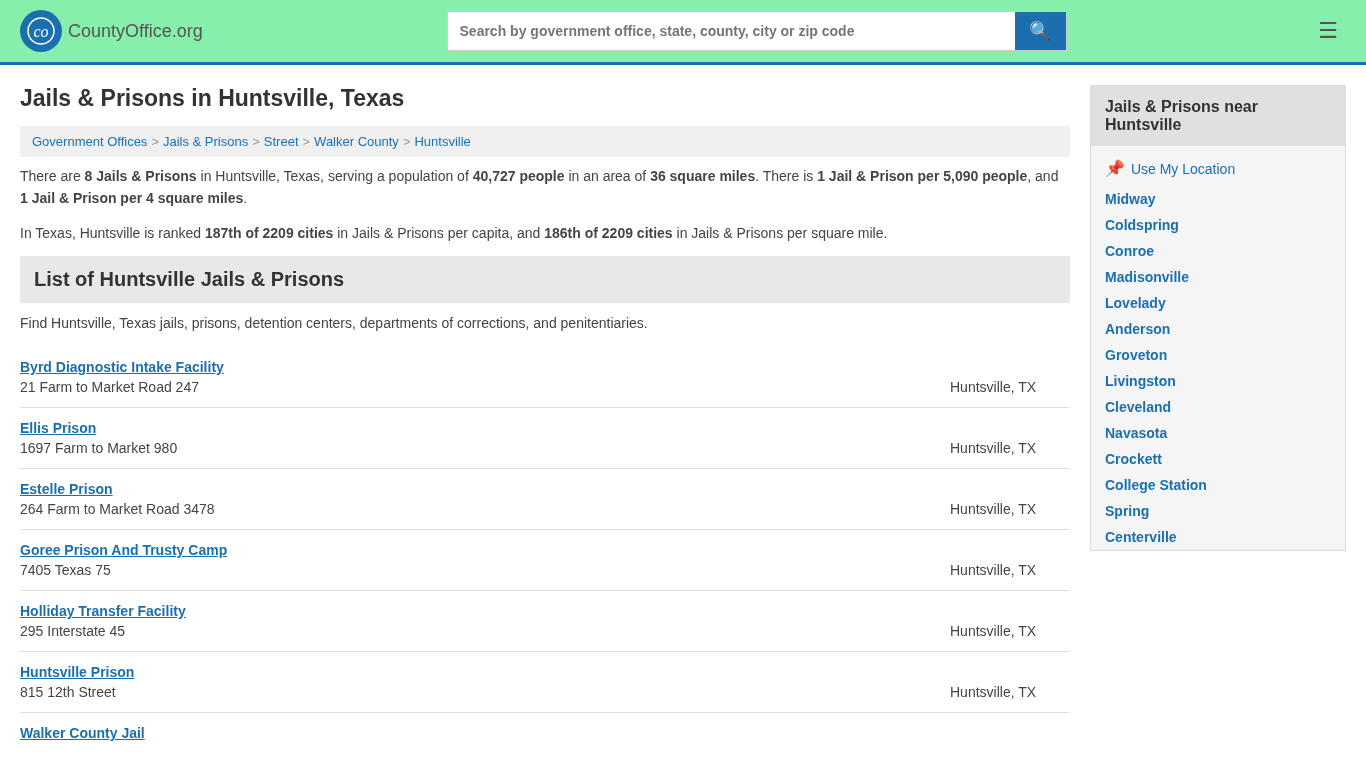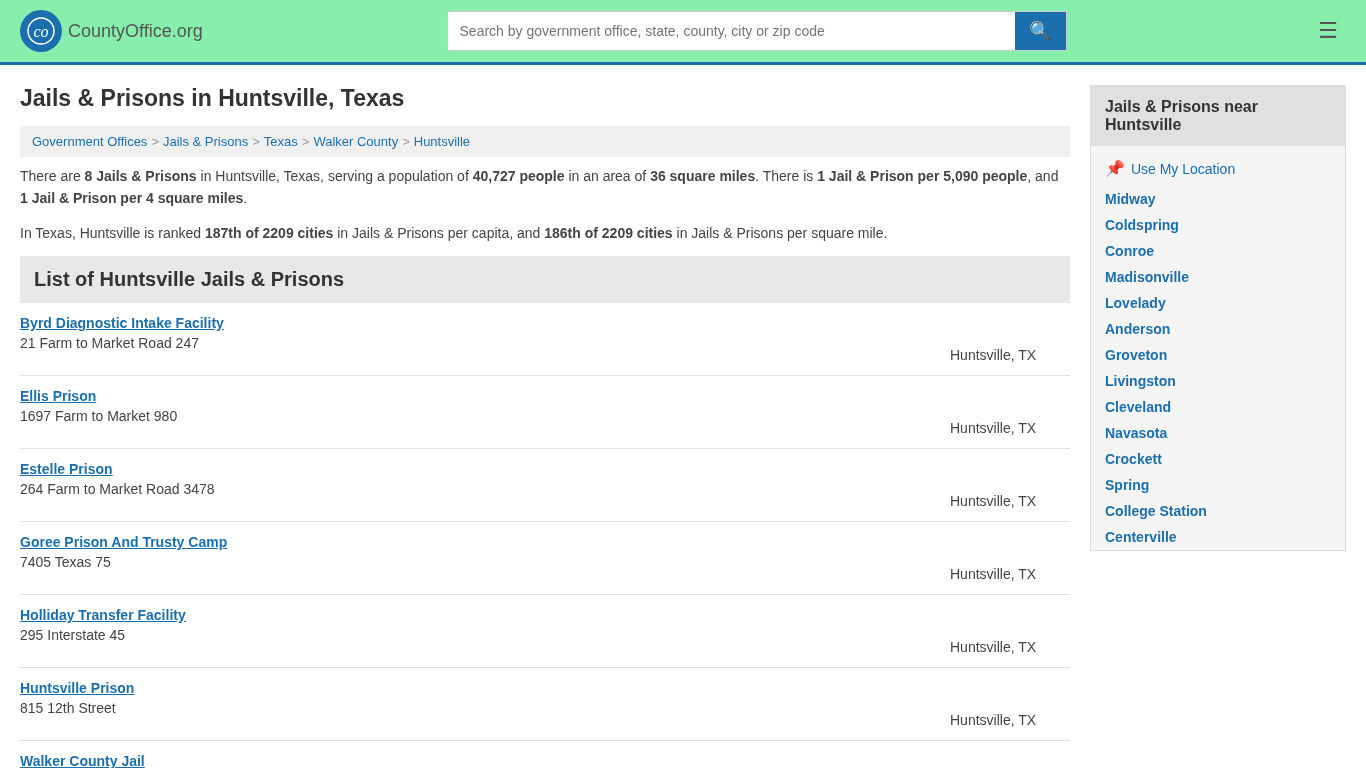--- a/index.html
+++ b/index.html
@@ -48,20 +48,21 @@
       border: 1px solid #ccc;
       background: white;
     }
     .search-input {
       flex: 1;
       border: none;
       padding: 8px 12px;
       font-size: 14px;
       outline: none;
       color: #999;
+      font-weight: bold;
     }
     .search-btn {
       background: #1a6faf;
       border: none;
       padding: 8px 14px;
       cursor: pointer;
       color: white;
       font-size: 18px;
     }
     .menu-btn {
@@ -166,21 +167,20 @@
     }
     .facility-address {
       color: #444;
       font-size: 14px;
     }
     .facility-city {
       color: #444;
       font-size: 14px;
       min-width: 120px;
       text-align: left;
-      margin-top: 12px;
     }
 
     
     .sidebar-box {
       background: #f5f5f5;
       border: 1px solid #ddd;
     }
     .sidebar-title {
       background: #e0e0e0;
       padding: 12px 14px;
@@ -243,36 +243,37 @@
 <div class="main-container">
   <div class="content-area">
 
     <h1 class="page-title">Jails &amp; Prisons in Huntsville, Texas</h1>
 
     <nav class="breadcrumb">
       <a href="#">Government Offices</a>
       <span class="sep">&gt;</span>
       <a href="#">Jails &amp; Prisons</a>
       <span class="sep">&gt;</span>
-      <a href="#">Texas</a>
+      <a href="#">Street</a>
       <span class="sep">&gt;</span>
       <a href="#">Walker County</a>
       <span class="sep">&gt;</span>
       <a href="#">Huntsville</a>
     </nav>
 
     <p class="description">
       <span>There are </span><b>8 Jails &amp; Prisons</b><span> in Huntsville, Texas, serving a population of </span><b>40,727 people</b><span> in an area of </span><b>36 square miles</b><span>. There is </span><b>1 Jail &amp; Prison per 5,090 people</b><span>, and </span><b>1 Jail &amp; Prison per 4 square miles</b><span>.</span>
     </p>
     <p class="description">
       <span>In Texas, Huntsville is ranked </span><b>187th of 2209 cities</b><span> in Jails &amp; Prisons per capita, and </span><b>186th of 2209 cities</b><span> in Jails &amp; Prisons per square mile.</span>
     </p>
 
     <div class="section-header">List of Huntsville Jails &amp; Prisons</div>
 
+    <p class="find-desc">Find Huntsville, Texas jails, prisons, detention centers, departments of corrections, and penitentiaries.</p>
 
     <div id="facility-list">
         <div class="facility-item">
           <a class="facility-name" href="#">Byrd Diagnostic Intake Facility</a>
           <div class="facility-row">
       <span class="facility-address">21 Farm to Market Road 247</span>
       <span class="facility-city">Huntsville, TX</span>
     </div>
         </div>
         <div class="facility-item">
@@ -329,19 +330,19 @@
           <div class="sidebar-item"><a href="#">Coldspring</a></div>
           <div class="sidebar-item"><a href="#">Conroe</a></div>
           <div class="sidebar-item"><a href="#">Madisonville</a></div>
           <div class="sidebar-item"><a href="#">Lovelady</a></div>
           <div class="sidebar-item"><a href="#">Anderson</a></div>
           <div class="sidebar-item"><a href="#">Groveton</a></div>
           <div class="sidebar-item"><a href="#">Livingston</a></div>
           <div class="sidebar-item"><a href="#">Cleveland</a></div>
           <div class="sidebar-item"><a href="#">Navasota</a></div>
           <div class="sidebar-item"><a href="#">Crockett</a></div>
+          <div class="sidebar-item"><a href="#">College Station</a></div>
           <div class="sidebar-item"><a href="#">Spring</a></div>
-          <div class="sidebar-item"><a href="#">College Station</a></div>
           <div class="sidebar-item"><a href="#">Centerville</a></div>
         </div>
     </div>
   </aside>
 </div>
 
 </body></html>

